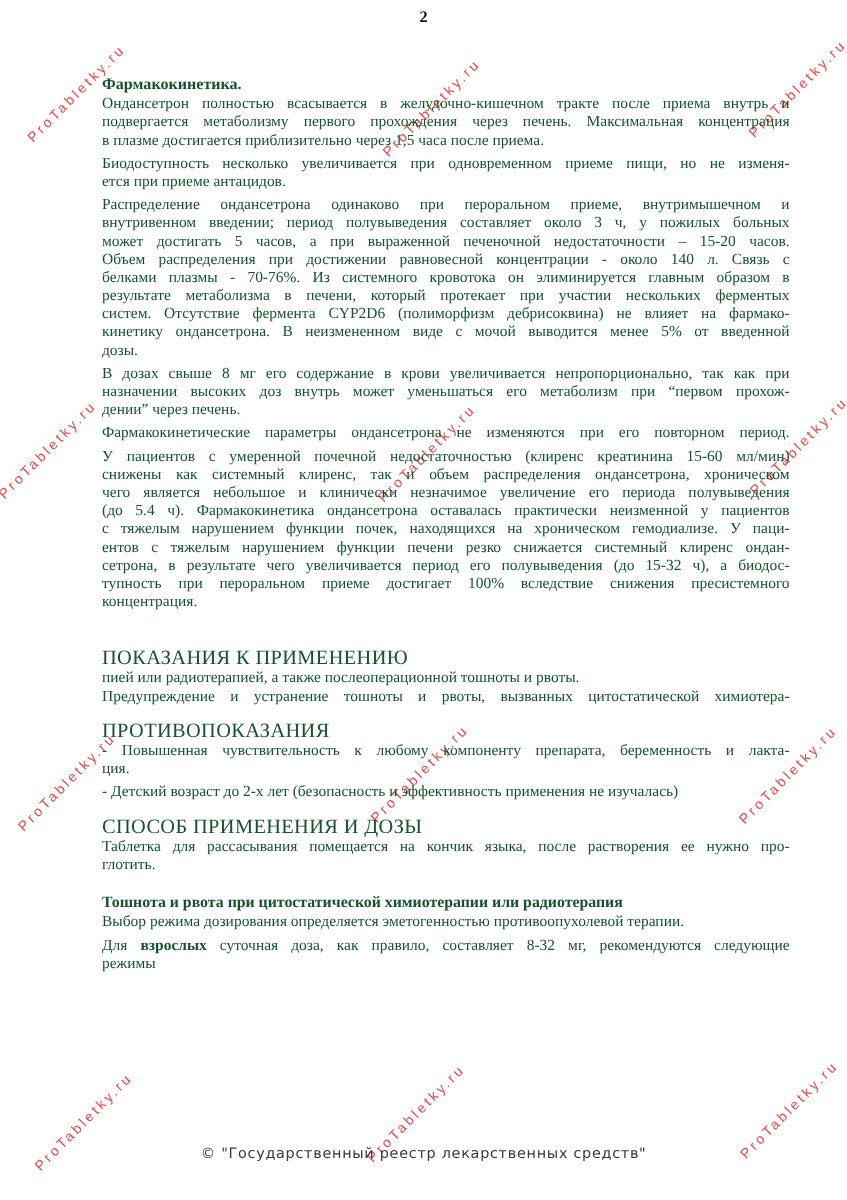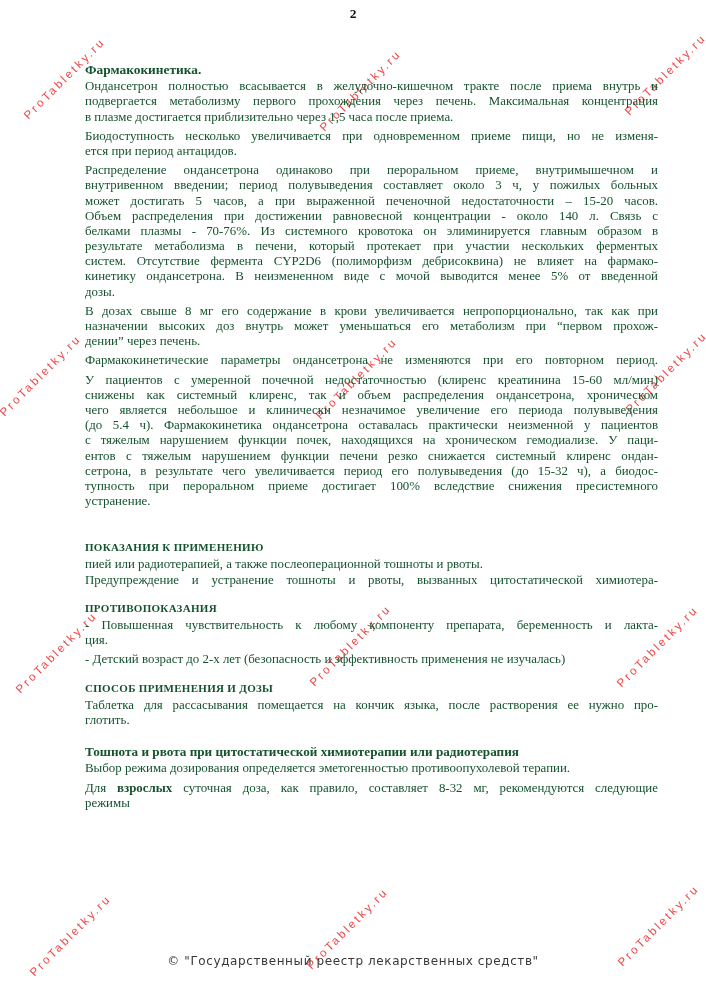--- a/index.html
+++ b/index.html
@@ -26,21 +26,21 @@
     font-size: 11.6px; letter-spacing: 2.6px;
     white-space: nowrap;
     transform: translate(-50%, -50%) rotate(-45deg);
     opacity: 0.92;
   }
   .doc {
     position: absolute; left: 85px; top: 62px; width: 573px;
     color: #14532d;
   }
   .b-h1 { font-size: 13.4px; font-weight: bold; line-height: 15.2px; margin: 0 0 2px 0; }
-  .b-h2 { font-size: 11px; font-weight: bold; line-height: 15.2px; margin: 13px 0 2px 0; letter-spacing: 0.3px; }
+  .b-h2 { font-size: 17px; font-weight: normal; line-height: 15.2px; margin: 13px 0 2px 0; letter-spacing: 0.3px; }
   .b-h3 { font-size: 13.2px; font-weight: bold; line-height: 15.2px; margin: 16px 0 2px 0; }
   .b-spacer { height: 14px; }
   .para { margin: 0 0 4px 0; }
   .line {
     font-size: 12.9px; line-height: 15.2px; height: 15.2px;
     text-align: justify; text-align-last: justify;
     overflow: visible;
   }
   .line.last { text-align: right; text-align-last: left; }
   .footer {
@@ -71,21 +71,21 @@
   <div class="page-number">2</div>
   <div class="doc" id="doc">
       <div class="b-h1">Фармакокинетика.</div>
       <div class="para">
         <div class="line">Ондансетрон полностью всасывается в желудочно-кишечном тракте после приема внутрь и</div>
         <div class="line">подвергается метаболизму первого прохождения через печень. Максимальная концентрация</div>
         <div class="line last">в плазме достигается приблизительно через 1,5 часа после приема.</div>
       </div>
       <div class="para">
         <div class="line">Биодоступность несколько увеличивается при одновременном приеме пищи, но не изменя-</div>
-        <div class="line last">ется при период антацидов.</div>
+        <div class="line last">ется при приеме антацидов.</div>
       </div>
       <div class="para">
         <div class="line">Распределение ондансетрона одинаково при пероральном приеме, внутримышечном и</div>
         <div class="line">внутривенном введении; период полувыведения составляет около 3 ч, у пожилых больных</div>
         <div class="line">может достигать 5 часов, а при выраженной печеночной недостаточности – 15-20 часов.</div>
         <div class="line">Объем распределения при достижении равновесной концентрации - около 140 л. Связь с</div>
         <div class="line">белками плазмы - 70-76%. Из системного кровотока он элиминируется главным образом в</div>
         <div class="line">результате метаболизма в печени, который протекает при участии нескольких ферментых</div>
         <div class="line">систем. Отсутствие фермента CYP2D6 (полиморфизм дебрисоквина) не влияет на фармако-</div>
         <div class="line">кинетику ондансетрона. В неизмененном виде с мочой выводится менее 5% от введенной</div>
@@ -101,21 +101,21 @@
       </div>
       <div class="para">
         <div class="line">У пациентов с умеренной почечной недостаточностью (клиренс креатинина 15-60 мл/мин)</div>
         <div class="line">снижены как системный клиренс, так и объем распределения ондансетрона, хроническом</div>
         <div class="line">чего является небольшое и клинически незначимое увеличение его периода полувыведения</div>
         <div class="line">(до 5.4 ч). Фармакокинетика ондансетрона оставалась практически неизменной у пациентов</div>
         <div class="line">с тяжелым нарушением функции почек, находящихся на хроническом гемодиализе. У паци-</div>
         <div class="line">ентов с тяжелым нарушением функции печени резко снижается системный клиренс ондан-</div>
         <div class="line">сетрона, в результате чего увеличивается период его полувыведения (до 15-32 ч), а биодос-</div>
         <div class="line">тупность при пероральном приеме достигает 100% вследствие снижения пресистемного</div>
-        <div class="line last">устранение.</div>
+        <div class="line last">концентрация.</div>
       </div>
       <div class="b-spacer"></div>
       <div class="b-h2">ПОКАЗАНИЯ К ПРИМЕНЕНИЮ</div>
       <div class="para">
         <div class="line last">пией или радиотерапией, а также послеоперационной тошноты и рвоты.</div>
         <div class="line">Предупреждение и устранение тошноты и рвоты, вызванных цитостатической химиотера-</div>
       </div>
       <div class="b-h2">ПРОТИВОПОКАЗАНИЯ</div>
       <div class="para">
         <div class="line">-  Повышенная чувствительность к любому компоненту препарата, беременность и лакта-</div>

